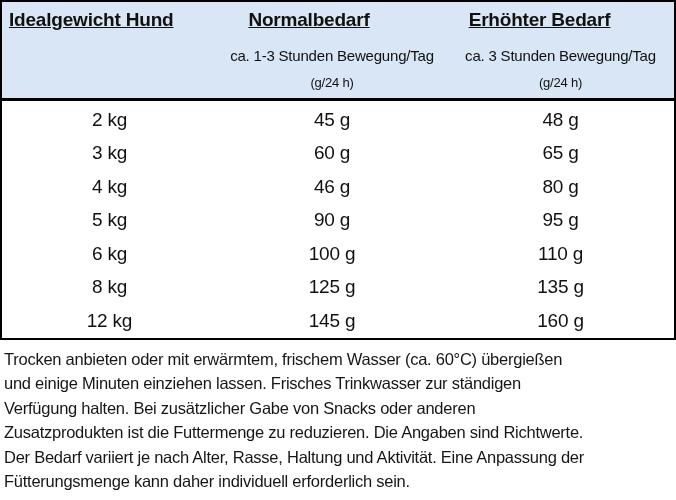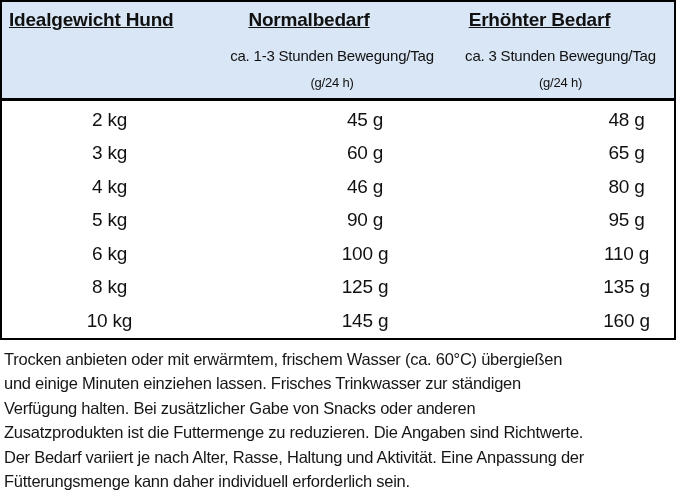--- a/index.html
+++ b/index.html
@@ -76,21 +76,20 @@
   .unit-col3 { grid-column: 3; grid-row: 3; }
   .tbody {
     background: #ffffff;
     padding-top: 2px;
   }
   .trow {
     display: grid;
     grid-template-columns: 215px 230px 227px;
     height: 33.5px;
     align-items: center;
-    gap: 33px;
   }
   .trow .cell {
     text-align: center;
     font-size: 19px;
     letter-spacing: -0.2px;
     white-space: nowrap;
   }
   
   .footnote {
     box-sizing: border-box;
@@ -148,21 +147,21 @@
         <div class="cell">6 kg</div>
         <div class="cell">100 g</div>
         <div class="cell">110 g</div>
       </div>
       <div class="trow">
         <div class="cell">8 kg</div>
         <div class="cell">125 g</div>
         <div class="cell">135 g</div>
       </div>
       <div class="trow">
-        <div class="cell">10 kg</div>
+        <div class="cell">12 kg</div>
         <div class="cell">145 g</div>
         <div class="cell">160 g</div>
       </div>
     </div>
 
   </div>
 
   <p class="footnote">Trocken anbieten oder mit erwärmtem, frischem Wasser (ca. 60°C) übergießen und einige Minuten einziehen lassen. Frisches Trinkwasser zur ständigen Verfügung halten. Bei zusätzlicher Gabe von Snacks oder anderen Zusatzprodukten ist die Futtermenge zu reduzieren. Die Angaben sind Richtwerte. Der Bedarf variiert je nach Alter, Rasse, Haltung und Aktivität. Eine Anpassung der Fütterungsmenge kann daher individuell erforderlich sein.</p>
 
 </div>

